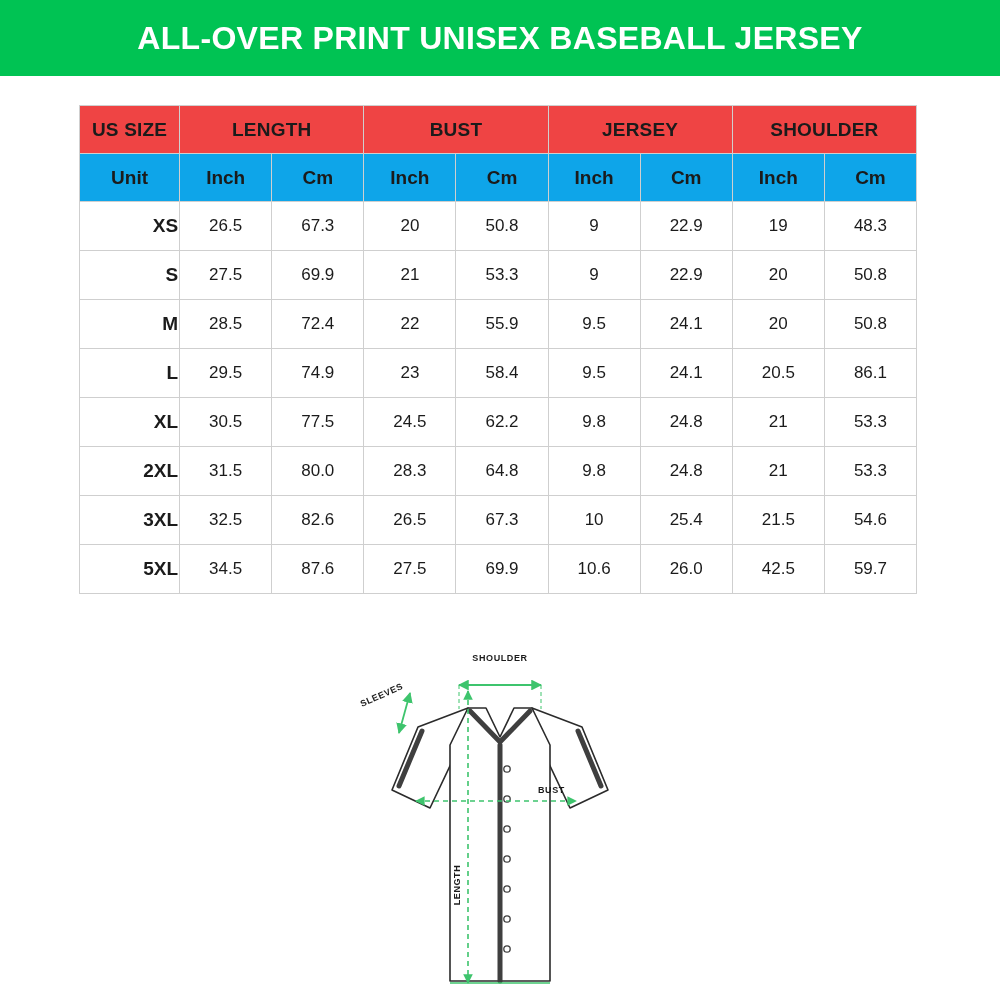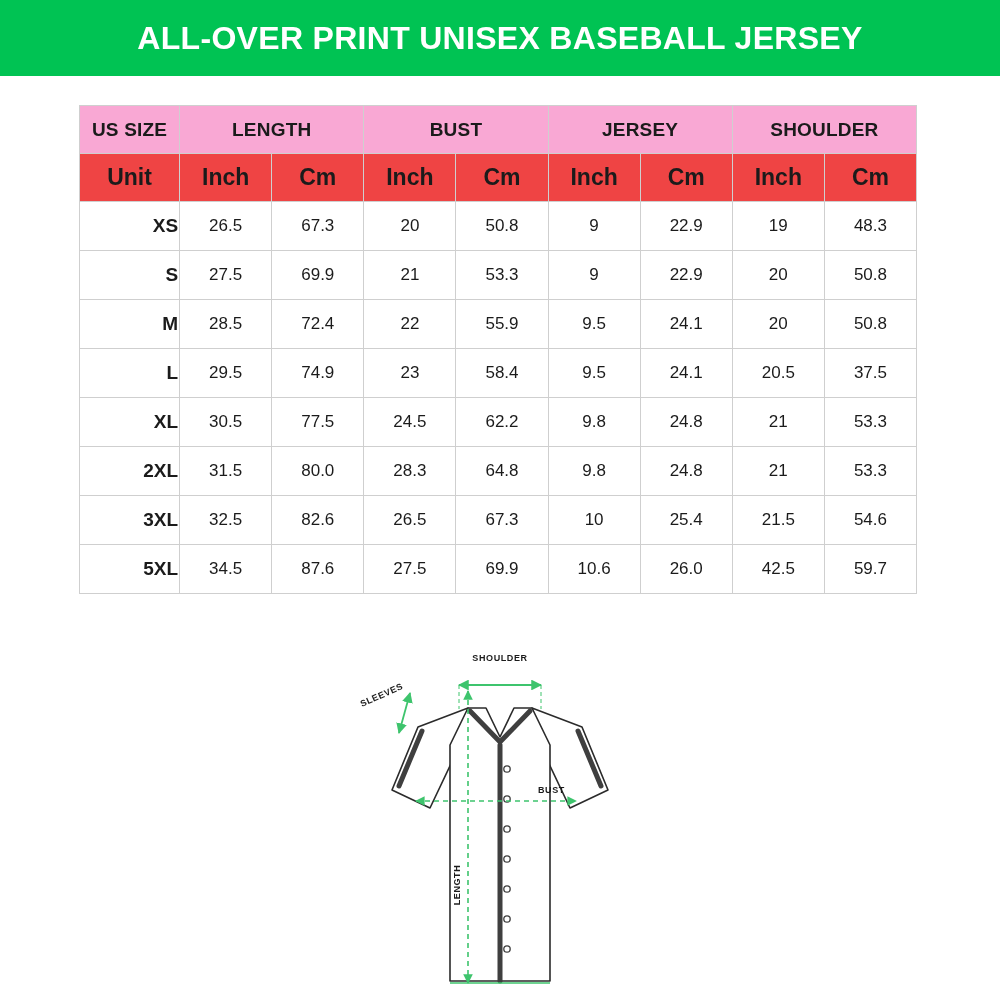--- a/index.html
+++ b/index.html
@@ -51,29 +51,29 @@
     border: 1px solid #cfcfcf;
     text-align: center;
     font-family: "Liberation Sans", sans-serif;
     color: #1b1b1b;
   }
   
   tr.group-row th {
     height: 48px;
     font-size: 19px;
     font-weight: bold;
-    background: #f9a8d4;
+    background: #ef4444;
     letter-spacing: 0.2px;
   }
   
   tr.unit-row th {
     height: 48px;
-    font-size: 23px;
-    font-weight: bold;
-    background: #ef4444;
+    font-size: 19px;
+    font-weight: bold;
+    background: #0ea5e9;
   }
   
   tr.data-row td {
     height: 49px;
     font-size: 17px;
     background: #ffffff;
   }
   tr.data-row td.size-cell {
     font-weight: bold;
     font-size: 19px;
@@ -176,21 +176,21 @@
         </tr>
         <tr class="data-row">
           <td class="size-cell">L</td>
           <td>29.5</td>
           <td>74.9</td>
           <td>23</td>
           <td>58.4</td>
           <td>9.5</td>
           <td>24.1</td>
           <td>20.5</td>
-          <td>37.5</td>
+          <td>86.1</td>
         </tr>
         <tr class="data-row">
           <td class="size-cell">XL</td>
           <td>30.5</td>
           <td>77.5</td>
           <td>24.5</td>
           <td>62.2</td>
           <td>9.8</td>
           <td>24.8</td>
           <td>21</td>

